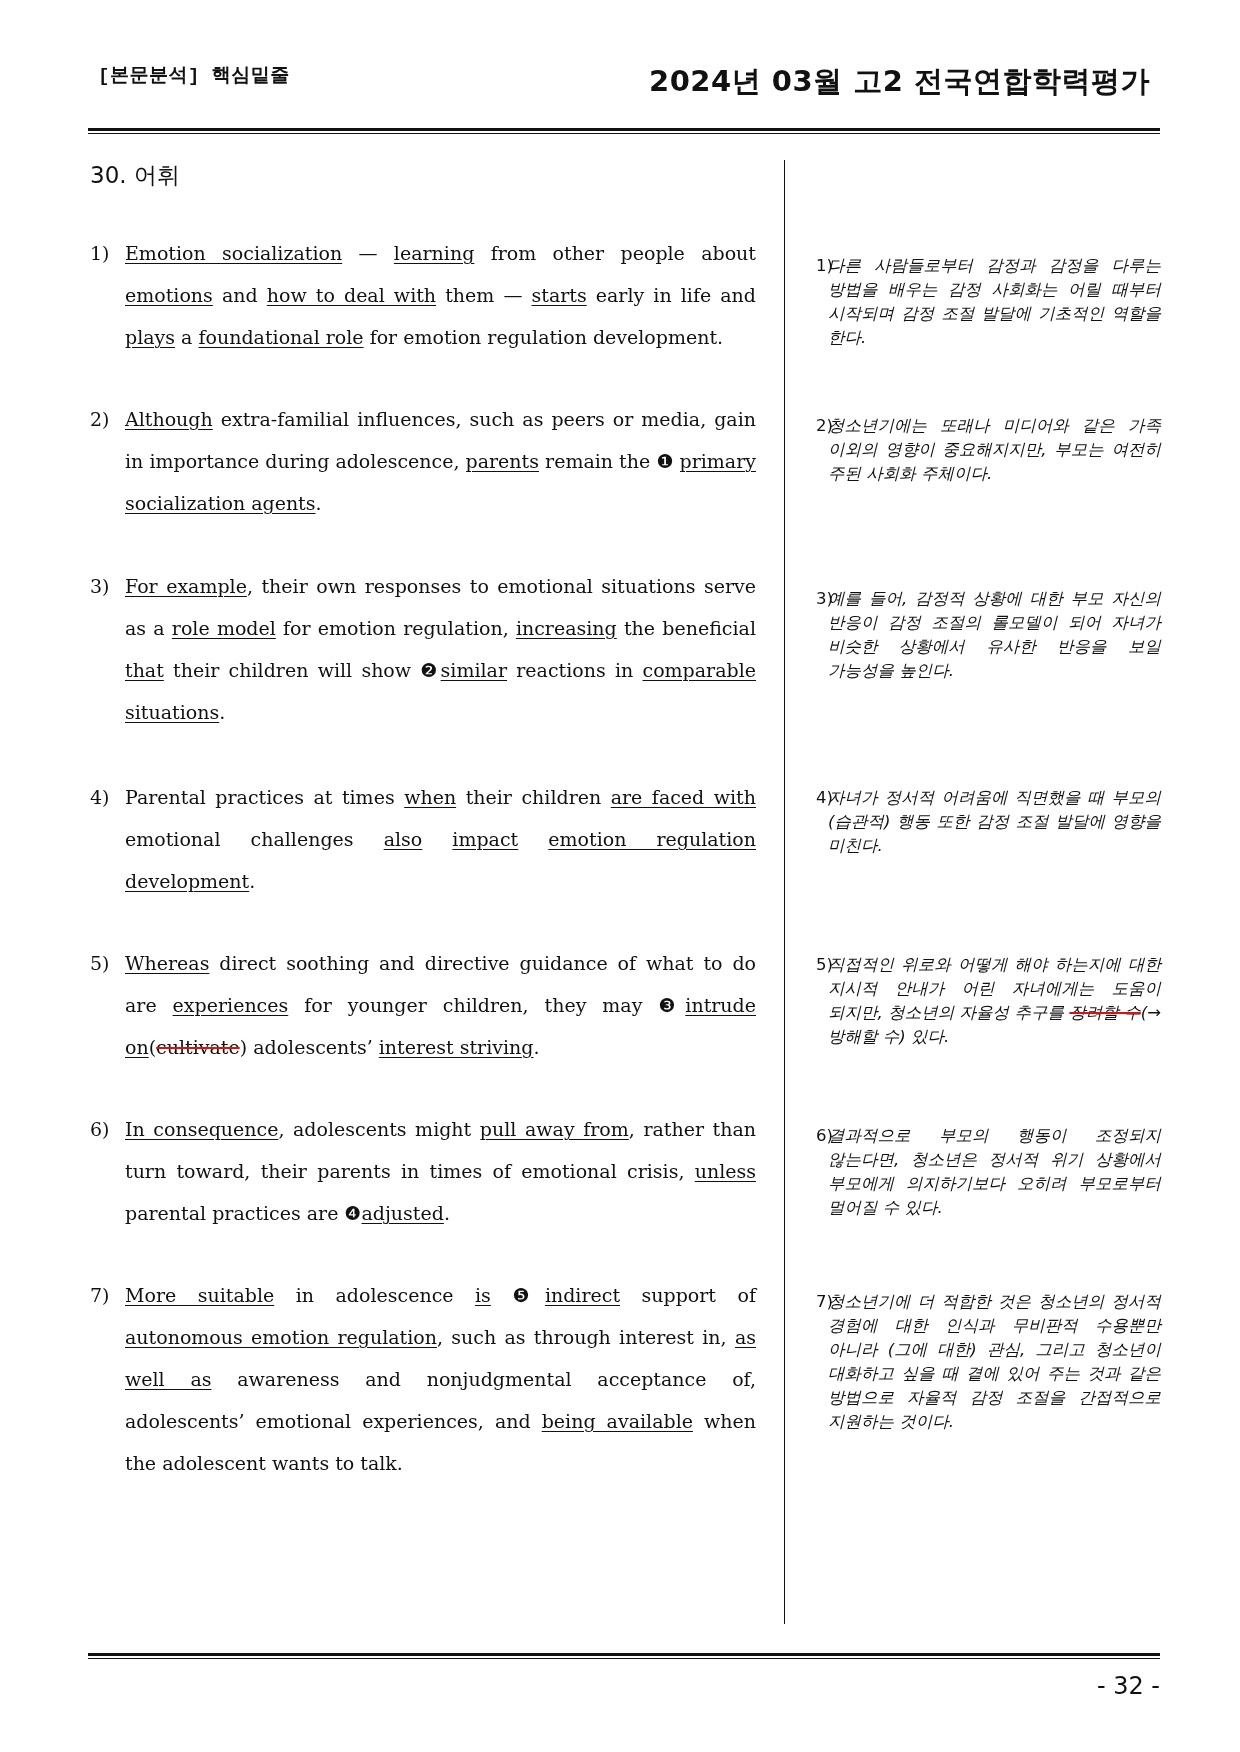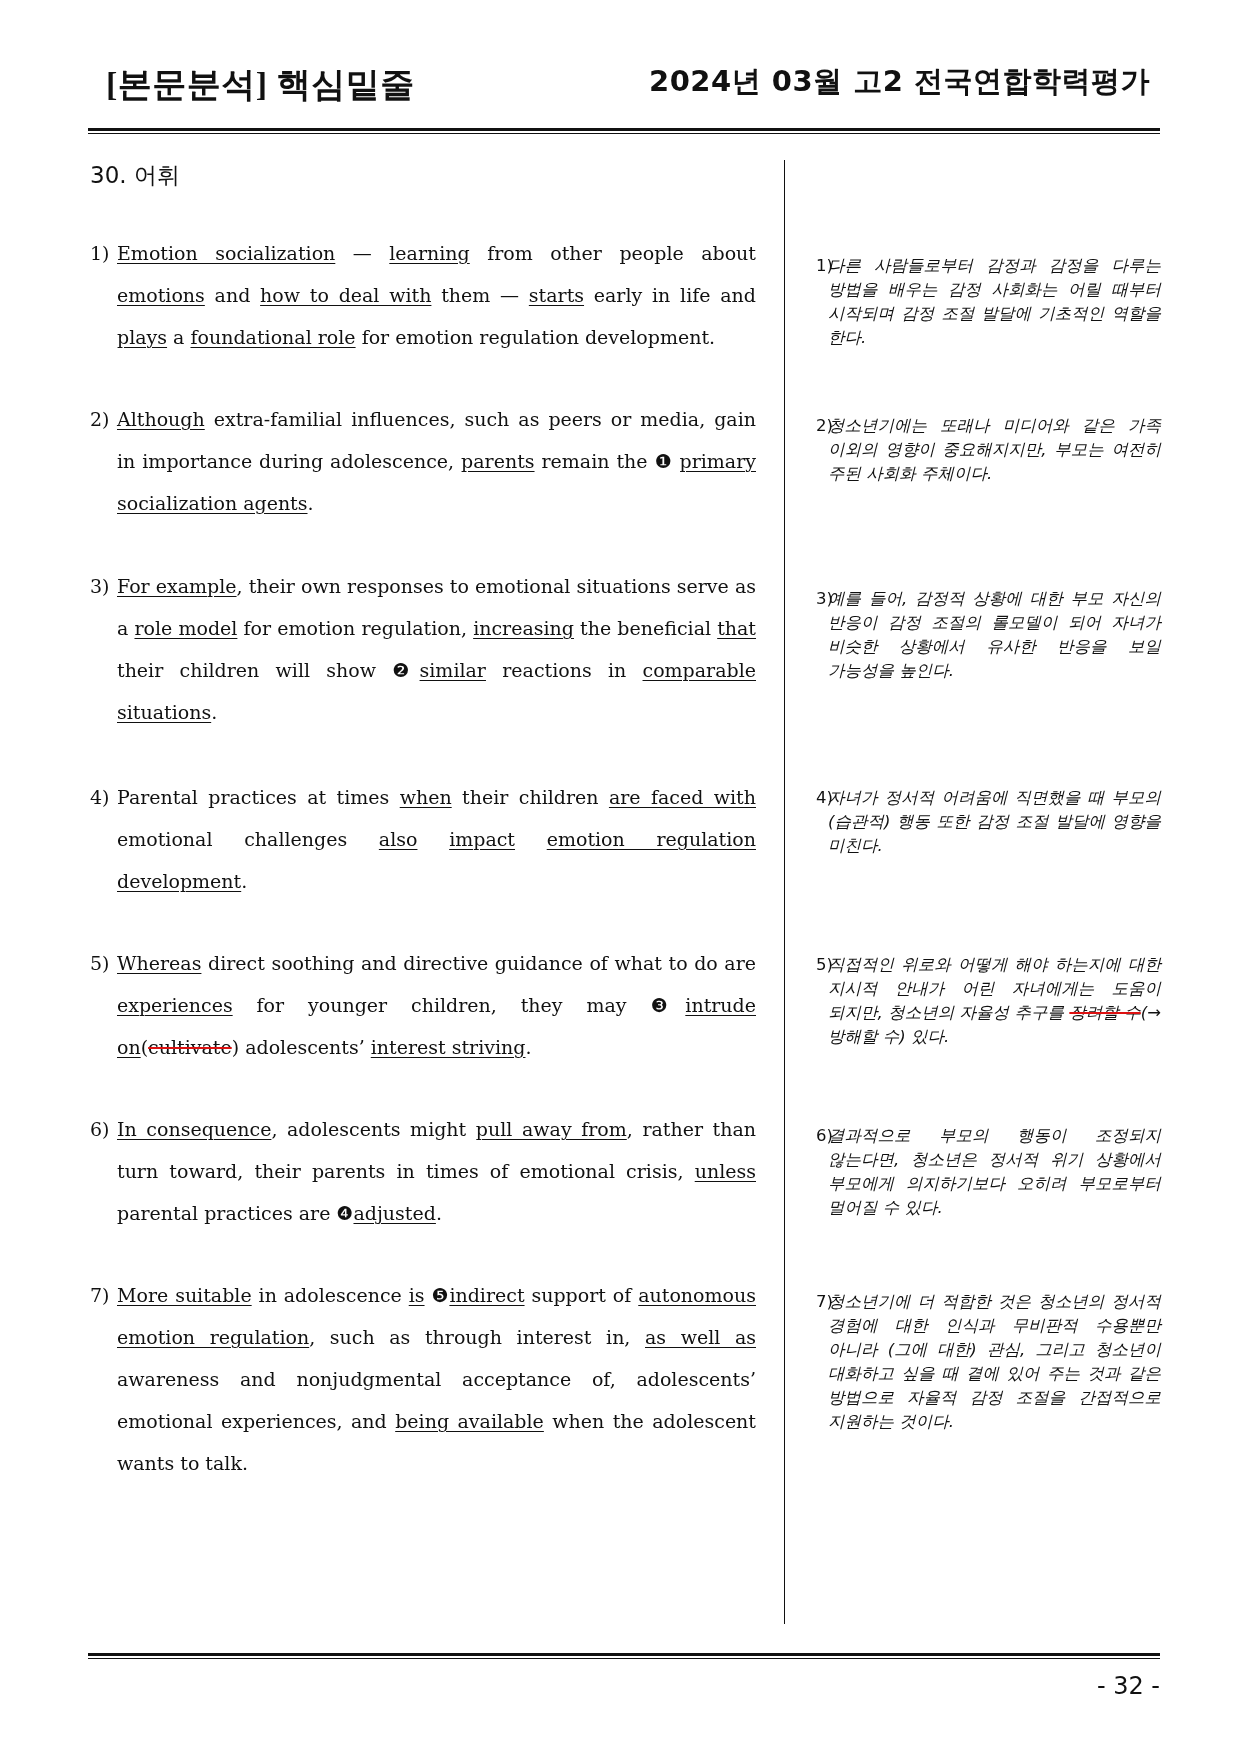--- a/index.html
+++ b/index.html
@@ -1,26 +1,26 @@
 <!DOCTYPE html>
 <html><head>
 <meta charset="utf-8">
 <style>
   html, body { margin: 0; padding: 0; background: #ffffff; }
   body { width: 1240px; height: 1752px; position: relative; overflow: hidden; color: #111; }
-  .header-left { position: absolute; left: 98px; top: 62px; font-family: Liberation Serif, serif; font-weight: bold; font-size: 34px; letter-spacing: 0.5px; margin-left: 8px; }
+  .header-left { position: absolute; left: 98px; top: 62px; font-family: Liberation Mono, monospace; font-weight: bold; font-size: 19px; letter-spacing: 0.5px; }
   .header-right { position: absolute; right: 90px; top: 62px; font-family: "DejaVu Sans", sans-serif; font-weight: bold; font-size: 29px; letter-spacing: 0.5px; }
   .rule-double { position: absolute; left: 88px; width: 1072px; height: 6px; border-top: 3px solid #111; border-bottom: 1px solid #111; box-sizing: border-box; }
   .rule-top { top: 128px; }
   .rule-bottom { top: 1653px; }
   .col-divider { position: absolute; left: 784px; top: 160px; width: 1px; height: 1464px; background: #111; }
   .section-title { position: absolute; left: 90px; top: 160px; font-family: "DejaVu Sans", sans-serif; font-size: 23px; }
   .eng { position: absolute; left: 90px; width: 666px; font-family: "DejaVu Serif", serif; font-size: 19px; line-height: 42px; }
   .eng .num { position: absolute; left: 0; top: 0; }
-  .eng .txt { margin-left: 27px; text-align: justify; text-align-last: left; }
+  .eng .txt { margin-left: 35px; text-align: justify; text-align-last: left; }
   .eng u { text-decoration: underline; text-underline-offset: 3px; text-decoration-thickness: 1px; }
   .eng .mark { font-family: "DejaVu Sans", sans-serif; font-size: 19px; }
   .eng .strike { text-decoration: line-through; text-decoration-color: #d11; text-decoration-thickness: 2px; }
   .kor { position: absolute; left: 816px; width: 345px; font-family: "DejaVu Sans", sans-serif; font-size: 16.5px; line-height: 24px; }
   .kor .num { position: absolute; left: 0; top: 0; }
   .kor .txt { margin-left: 12px; text-align: justify; text-align-last: left; word-break: keep-all; font-style: italic; }
   .kor .strike { text-decoration: line-through; text-decoration-color: #d11; text-decoration-thickness: 2px; }
   .page-num { position: absolute; right: 80px; top: 1672px; font-family: "DejaVu Sans", sans-serif; font-size: 24px; }
 </style>
 </head>

